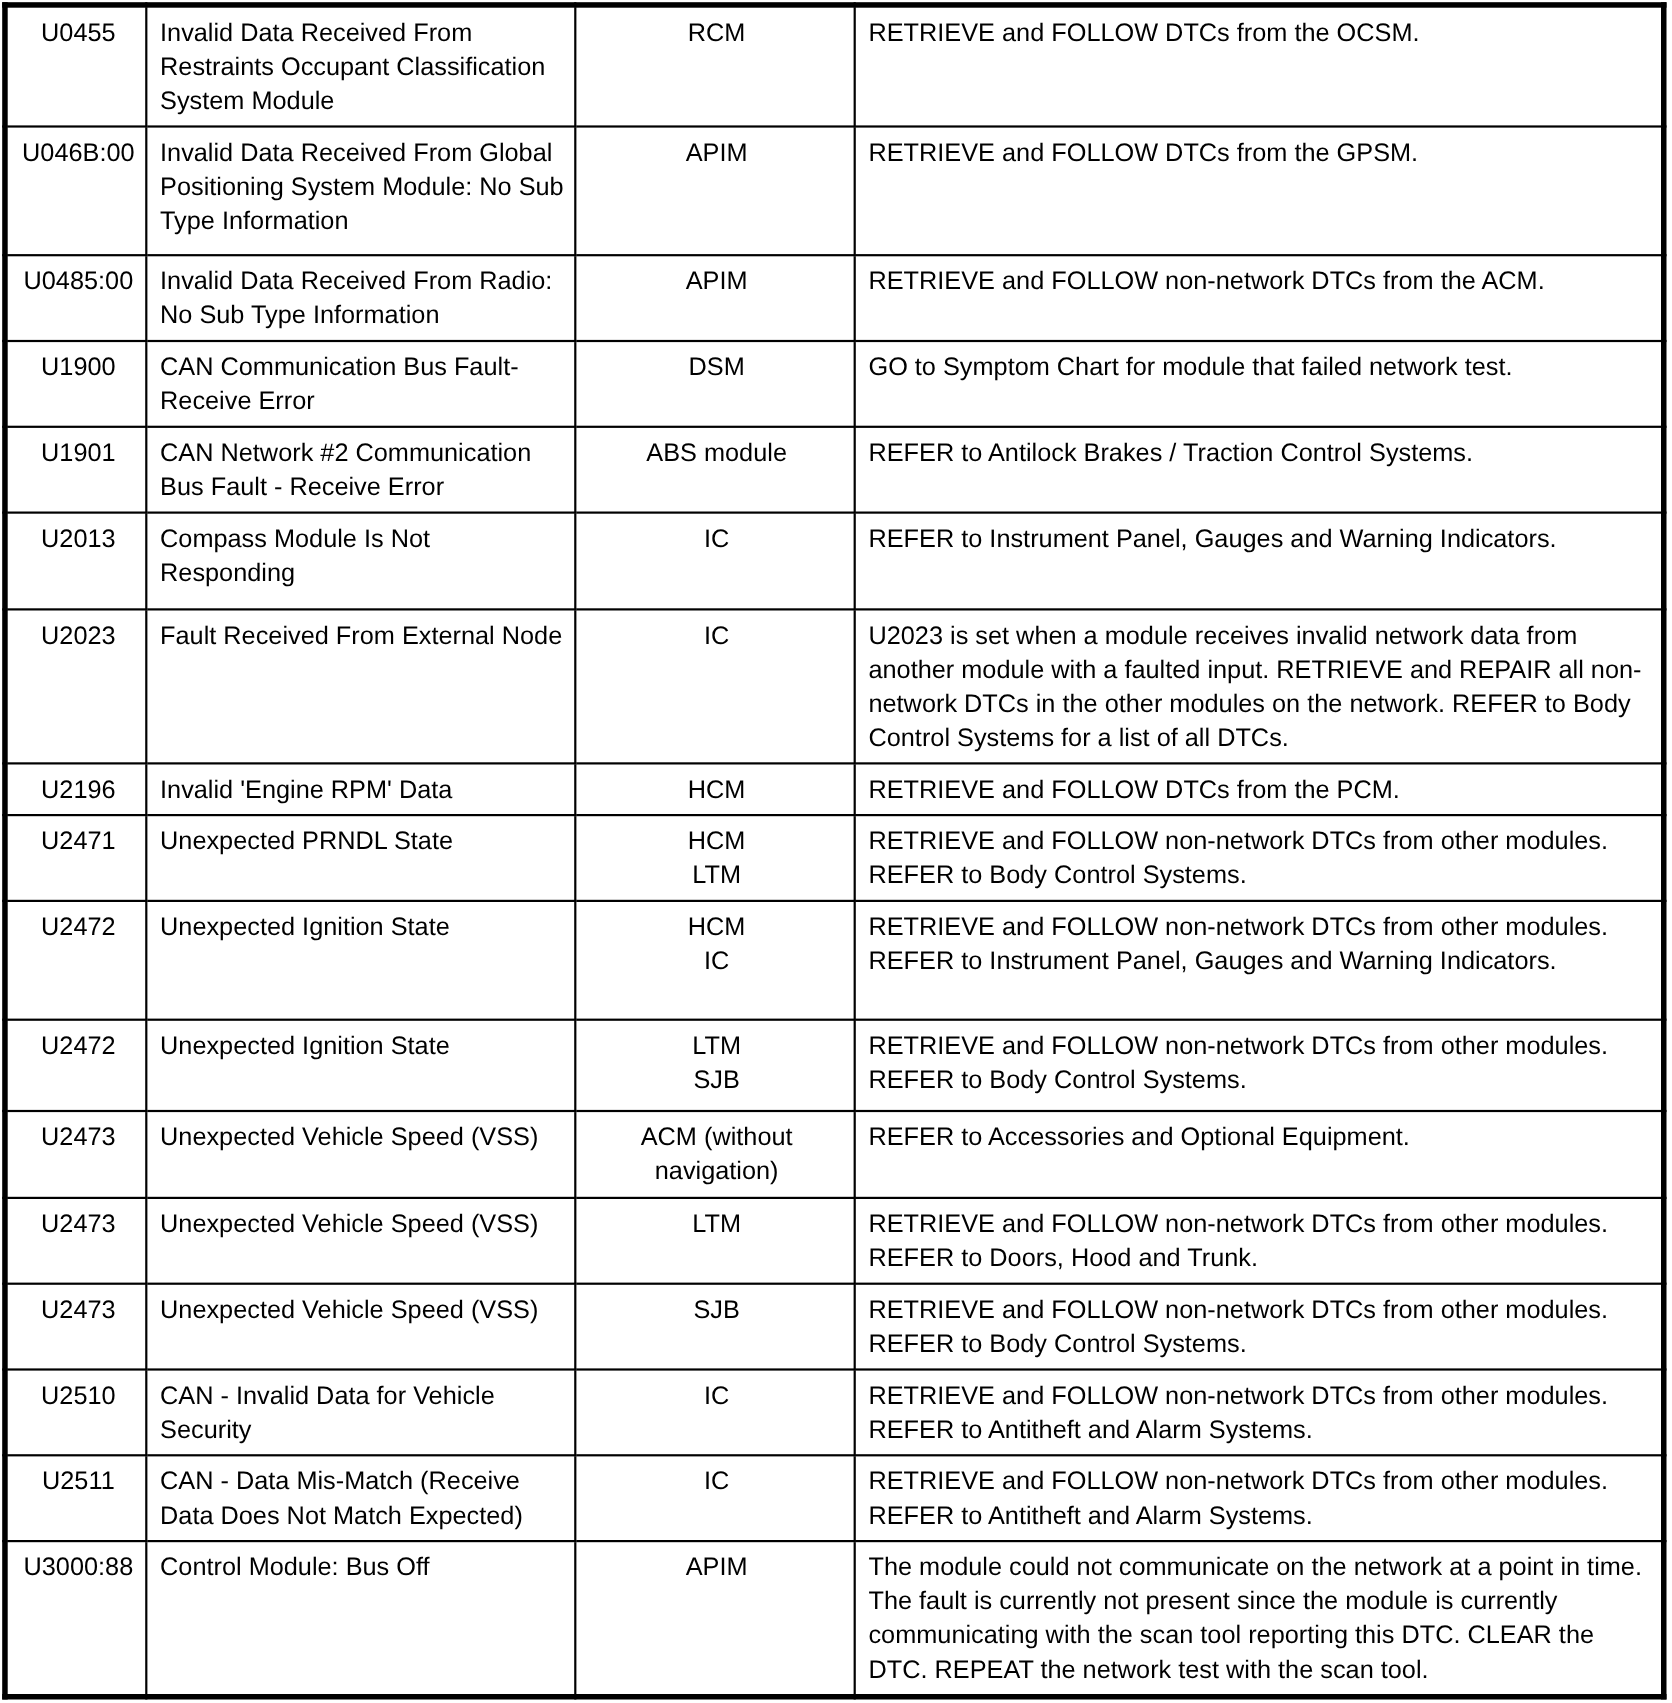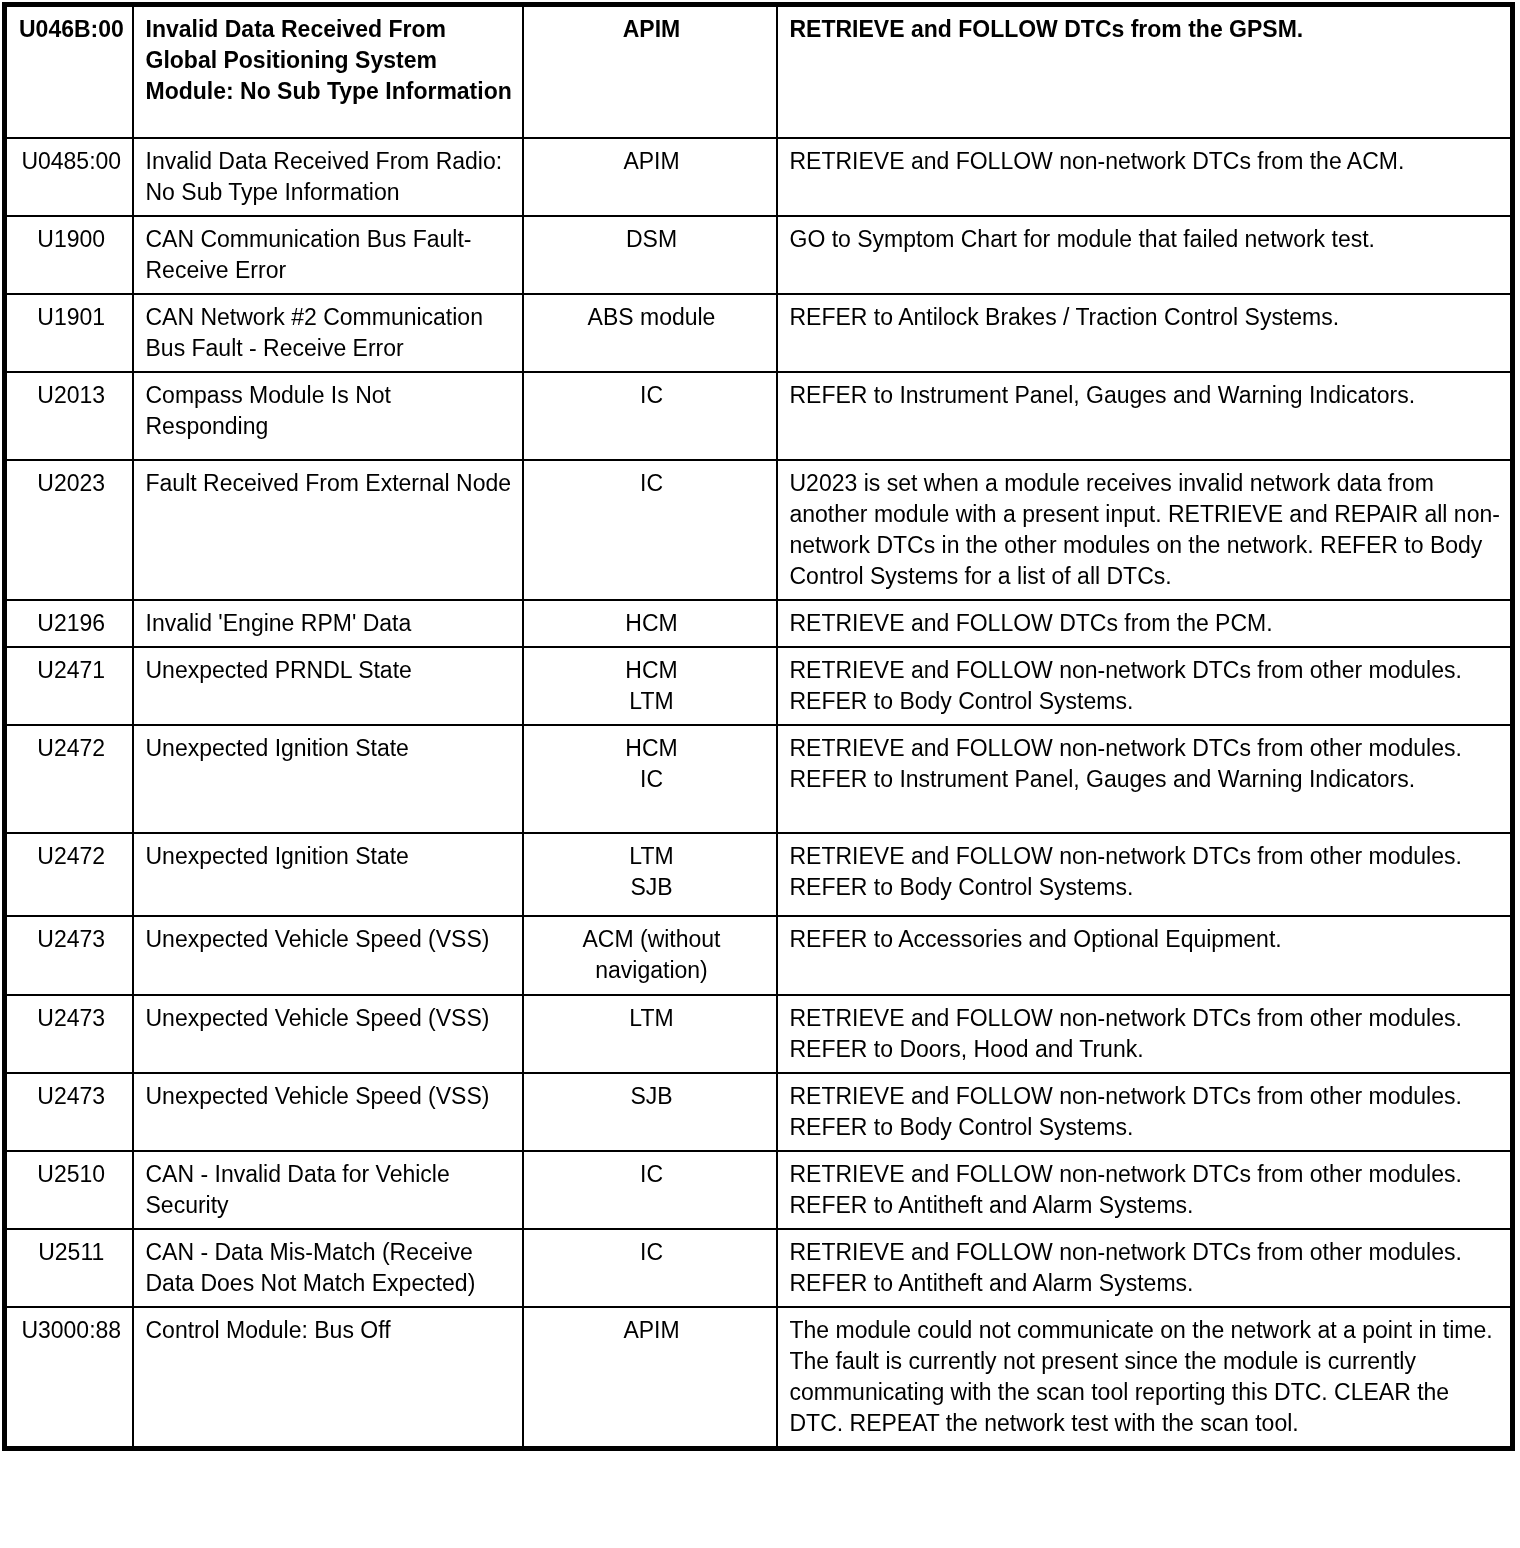--- a/index.html
+++ b/index.html
@@ -53,21 +53,27 @@
 
 <div class="page">
   <table class="dtc-table">
     <colgroup>
       <col style="width:128px">
       <col style="width:390px">
       <col style="width:254px">
       <col style="width:736px">
     </colgroup>
     <tbody id="dtc-tbody">
-        <tr style="height: 133px; font-weight: bold;">
+        <tr style="height: 105px;">
+          <td class="col-code">U0455</td>
+          <td class="col-desc">Invalid Data Received From Restraints Occupant Classification System Module</td>
+          <td class="col-module">RCM</td>
+          <td class="col-action">RETRIEVE and FOLLOW DTCs from the OCSM.</td>
+        </tr>
+        <tr style="height: 117px;">
           <td class="col-code">U046B:00</td>
           <td class="col-desc">Invalid Data Received From Global Positioning System Module: No Sub Type Information</td>
           <td class="col-module">APIM</td>
           <td class="col-action">RETRIEVE and FOLLOW DTCs from the GPSM.</td>
         </tr>
         <tr style="height: 64px;">
           <td class="col-code">U0485:00</td>
           <td class="col-desc">Invalid Data Received From Radio: No Sub Type Information</td>
           <td class="col-module">APIM</td>
           <td class="col-action">RETRIEVE and FOLLOW non-network DTCs from the ACM.</td>
@@ -87,21 +93,21 @@
         <tr style="height: 88px;">
           <td class="col-code">U2013</td>
           <td class="col-desc">Compass Module Is Not Responding</td>
           <td class="col-module">IC</td>
           <td class="col-action">REFER to Instrument Panel, Gauges and Warning Indicators.</td>
         </tr>
         <tr style="height: 136px;">
           <td class="col-code">U2023</td>
           <td class="col-desc">Fault Received From External Node</td>
           <td class="col-module">IC</td>
-          <td class="col-action">U2023 is set when a module receives invalid network data from another module with a present input. RETRIEVE and REPAIR all non-network DTCs in the other modules on the network. REFER to Body Control Systems for a list of all DTCs.</td>
+          <td class="col-action">U2023 is set when a module receives invalid network data from another module with a faulted input. RETRIEVE and REPAIR all non-network DTCs in the other modules on the network. REFER to Body Control Systems for a list of all DTCs.</td>
         </tr>
         <tr style="height: 37px;">
           <td class="col-code">U2196</td>
           <td class="col-desc">Invalid 'Engine RPM' Data</td>
           <td class="col-module">HCM</td>
           <td class="col-action">RETRIEVE and FOLLOW DTCs from the PCM.</td>
         </tr>
         <tr style="height: 78px;">
           <td class="col-code">U2471</td>
           <td class="col-desc">Unexpected PRNDL State</td>

